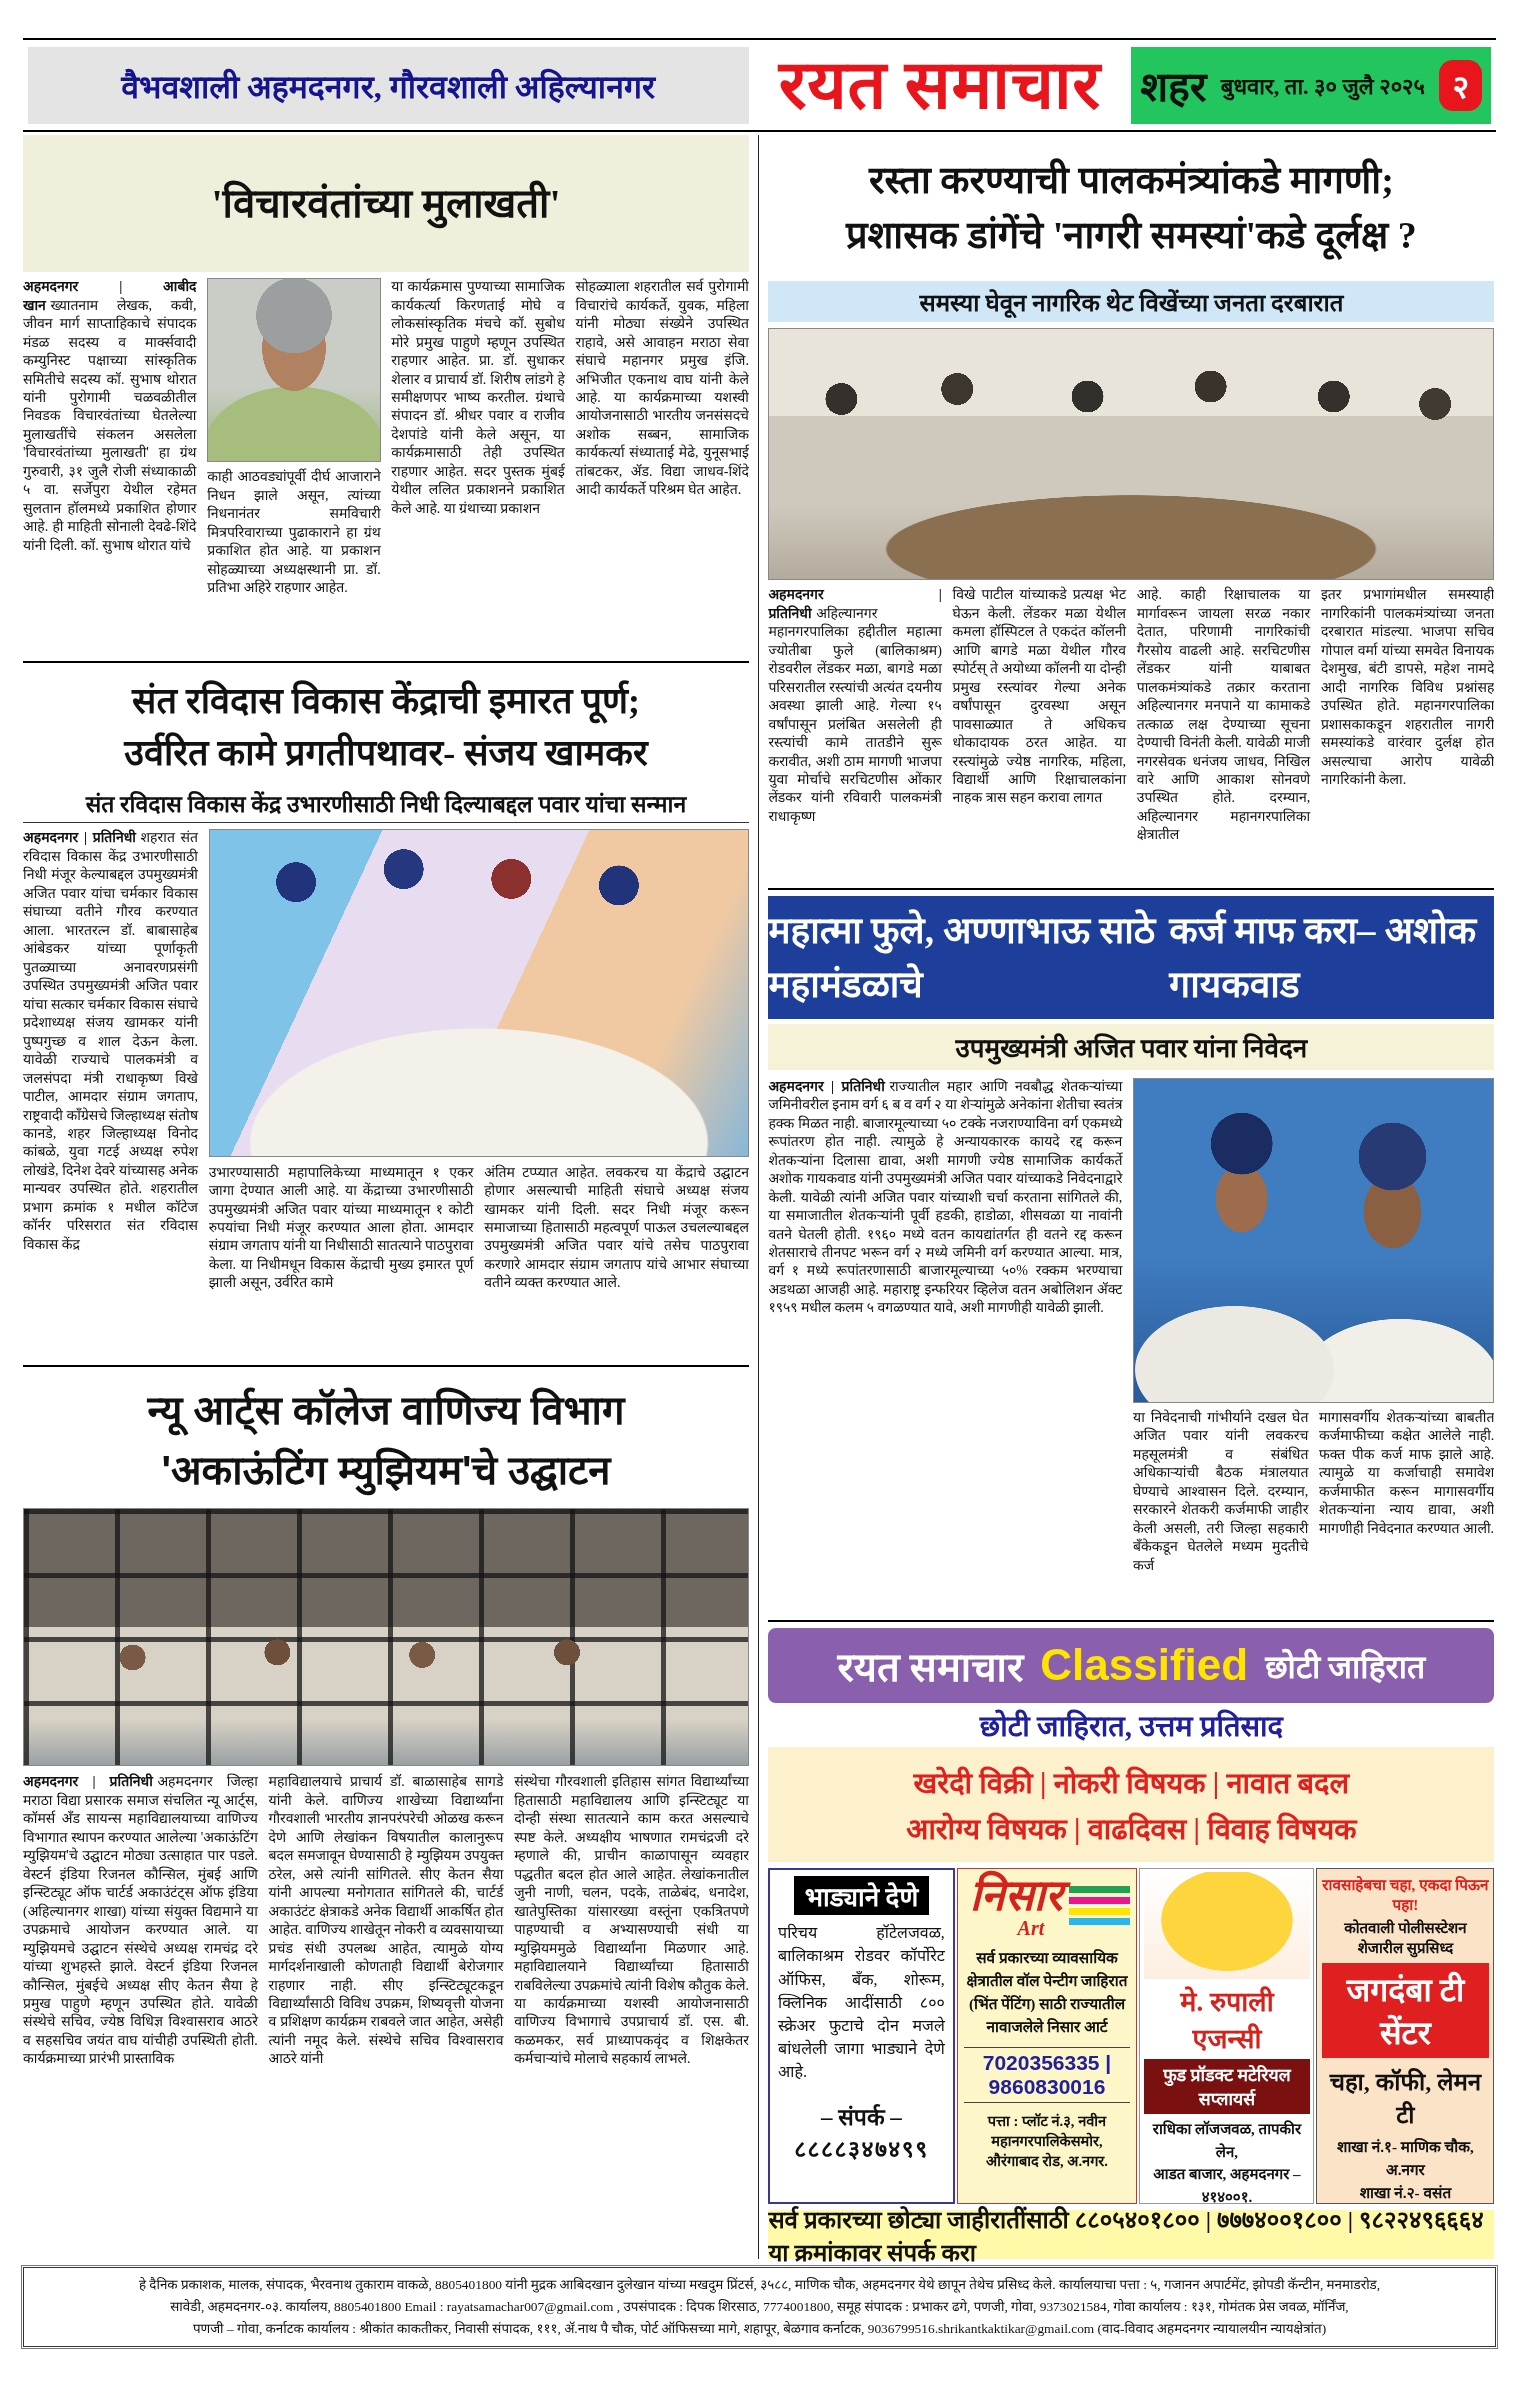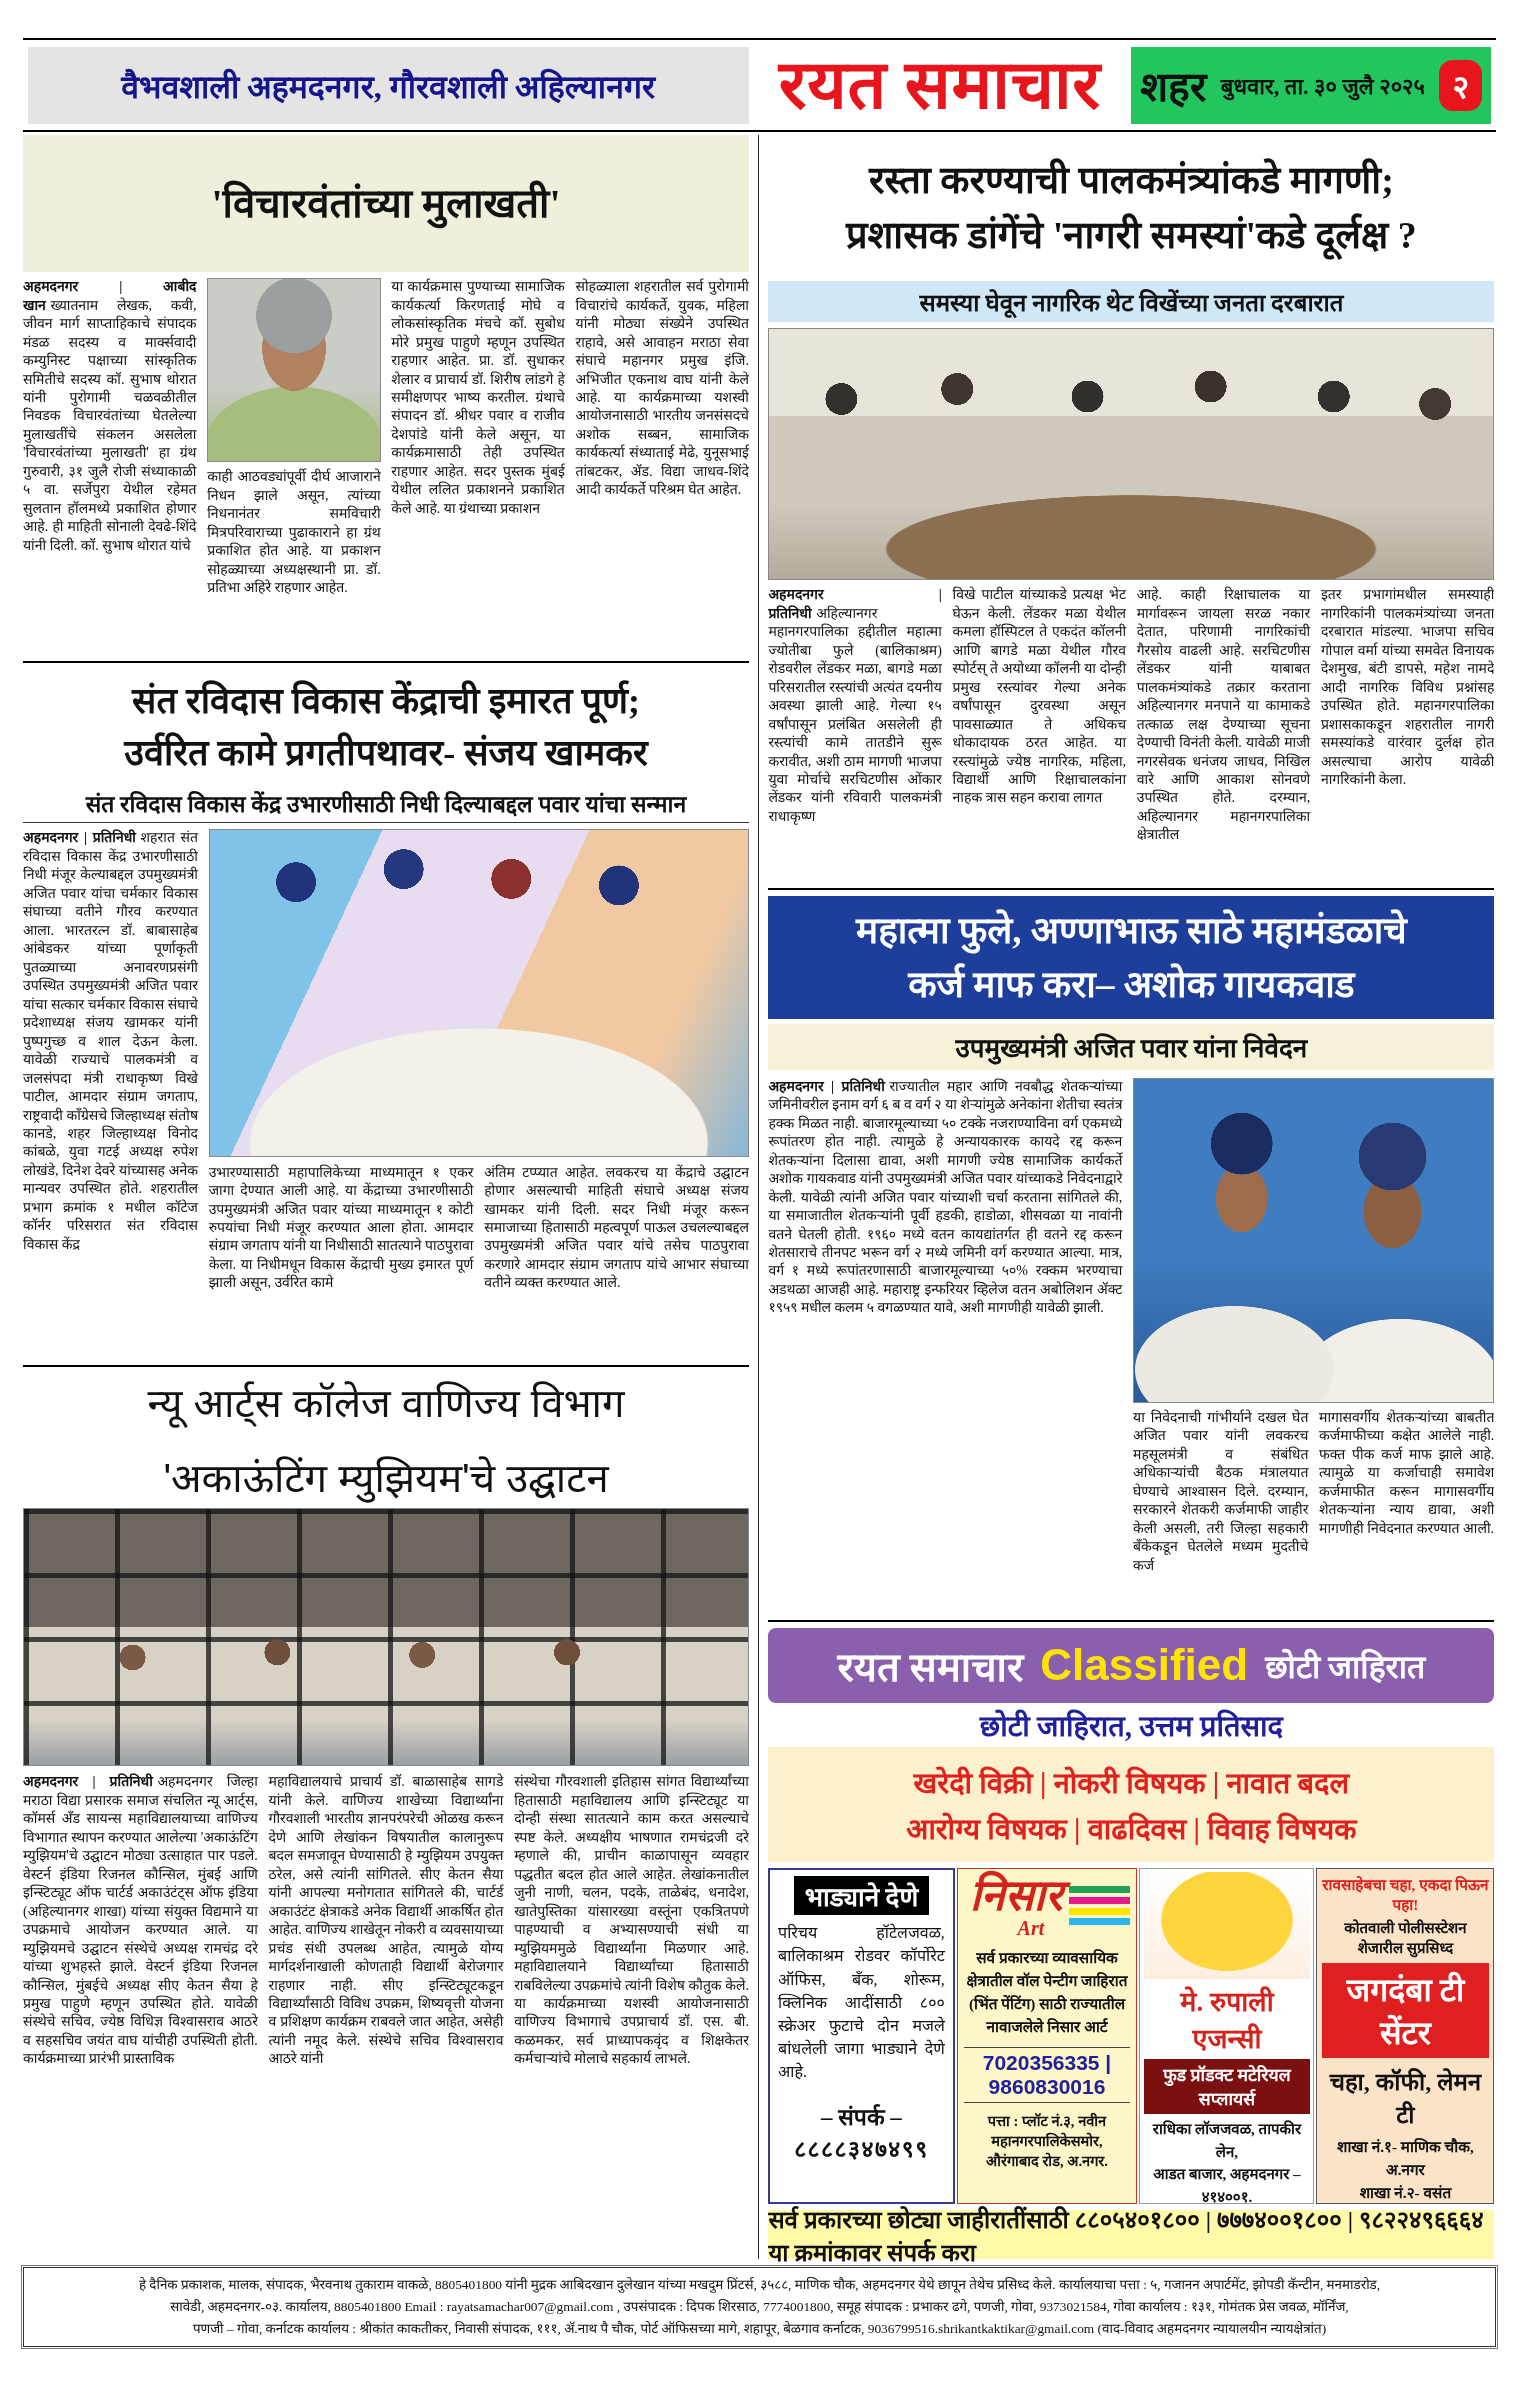--- a/index.html
+++ b/index.html
@@ -38,21 +38,21 @@
   .a2-left{flex:0 0 175px;}
   .a2-right{flex:1;display:flex;flex-direction:column;gap:6.1px;}
   #ph-a2{width:100%;height:328px;background:
     radial-gradient(circle 20px at 16% 16%, #21337a 0 99%, transparent 100%),
     radial-gradient(circle 20px at 36% 12%, #24377f 0 99%, transparent 100%),
     radial-gradient(circle 20px at 56% 15%, #8c2f2f 0 99%, transparent 100%),
     radial-gradient(circle 20px at 76% 17%, #21337a 0 99%, transparent 100%),
     radial-gradient(ellipse 230px 115px at 50% 96%, #f3f1ea 0 99%, transparent 100%),
     linear-gradient(115deg,#7fc4e8 0 25%, #e8ddf0 25% 55%, #f0c9a2 55% 80%, #88b7d8 100%);}
   
-  .a4-head{height:135px;display:flex;flex-direction:column;align-items:center;justify-content:space-between;font-weight:normal;font-size:40px;line-height:1.5;font-family:"Liberation Sans","DejaVu Sans",sans-serif;}
+  .a4-head{height:135px;display:flex;flex-direction:column;align-items:center;justify-content:center;font-weight:bold;font-size:40px;line-height:1.5;font-family:"Liberation Sans","DejaVu Sans",sans-serif;}
   #ph-a4{width:100%;height:258px;background:
     radial-gradient(circle 13px at 15% 58%, #7a5a44 0 99%, transparent 100%),
     radial-gradient(circle 13px at 35% 56%, #6d4f3b 0 99%, transparent 100%),
     radial-gradient(circle 13px at 55% 57%, #7a5a44 0 99%, transparent 100%),
     radial-gradient(circle 13px at 75% 56%, #6d4f3b 0 99%, transparent 100%),
     repeating-linear-gradient(90deg, rgba(20,20,20,.75) 0 4.6px, transparent 4.6px 91px),
     repeating-linear-gradient(180deg, rgba(20,20,20,.75) 0 4.6px, transparent 4.6px 64px),
     linear-gradient(180deg,#6e6760 0 46%, #d8d2c6 46% 82%, #9aa0a4 100%);}
   .a4-body{height:427px;margin-top:7.7px;}
   
@@ -62,21 +62,21 @@
     radial-gradient(circle 16px at 10% 28%, #35302b 0 99%, transparent 100%),
     radial-gradient(circle 16px at 26% 24%, #3c362f 0 99%, transparent 100%),
     radial-gradient(circle 16px at 44% 27%, #32302c 0 99%, transparent 100%),
     radial-gradient(circle 16px at 61% 23%, #3a332c 0 99%, transparent 100%),
     radial-gradient(circle 16px at 78% 27%, #35302b 0 99%, transparent 100%),
     radial-gradient(circle 16px at 92% 30%, #403a32 0 99%, transparent 100%),
     radial-gradient(ellipse 246px 54px at 50% 88%, #8a6f50 0 99%, transparent 100%),
     linear-gradient(180deg,#e9e4da 0 35%, #cfc9bd 35% 70%, #b3ab9d 100%);}
   .tr-body{height:296px;margin-top:6.1px;}
   
-  .a3-banner{height:123px;background:#1e3e9c;color:#fff;display:flex;flex-direction:column;align-items:center;justify-content:center;font-weight:bold;font-size:37px;line-height:1.45;}
+  .a3-banner{height:123px;background:#1e3e9c;color:#fff;display:flex;flex-direction:row;align-items:center;justify-content:center;font-weight:bold;font-size:37px;line-height:1.45;}
   .a3-sub{height:46px;background:#f6f2d8;display:flex;align-items:center;justify-content:center;font-weight:bold;font-size:26px;margin-top:4.6px;}
   .a3-body{height:536px;display:flex;gap:10.7px;overflow:hidden;margin-top:7.7px;}
   .a3-left{flex:0 0 354px;}
   .a3-right{flex:1;display:flex;flex-direction:column;gap:6.1px;}
   #ph-a3{width:100%;height:325px;background:
     radial-gradient(circle 31px at 30% 20%, #1b2c63 0 99%, transparent 100%),
     radial-gradient(ellipse 26px 34px at 30% 37%, #9c6c4c 0 99%, transparent 100%),
     radial-gradient(circle 34px at 72% 24%, #273a74 0 99%, transparent 100%),
     radial-gradient(ellipse 29px 37px at 72% 41%, #8a5f42 0 99%, transparent 100%),
     radial-gradient(ellipse 100px 64px at 28% 90%, #ece9e2 0 99%, transparent 100%),

